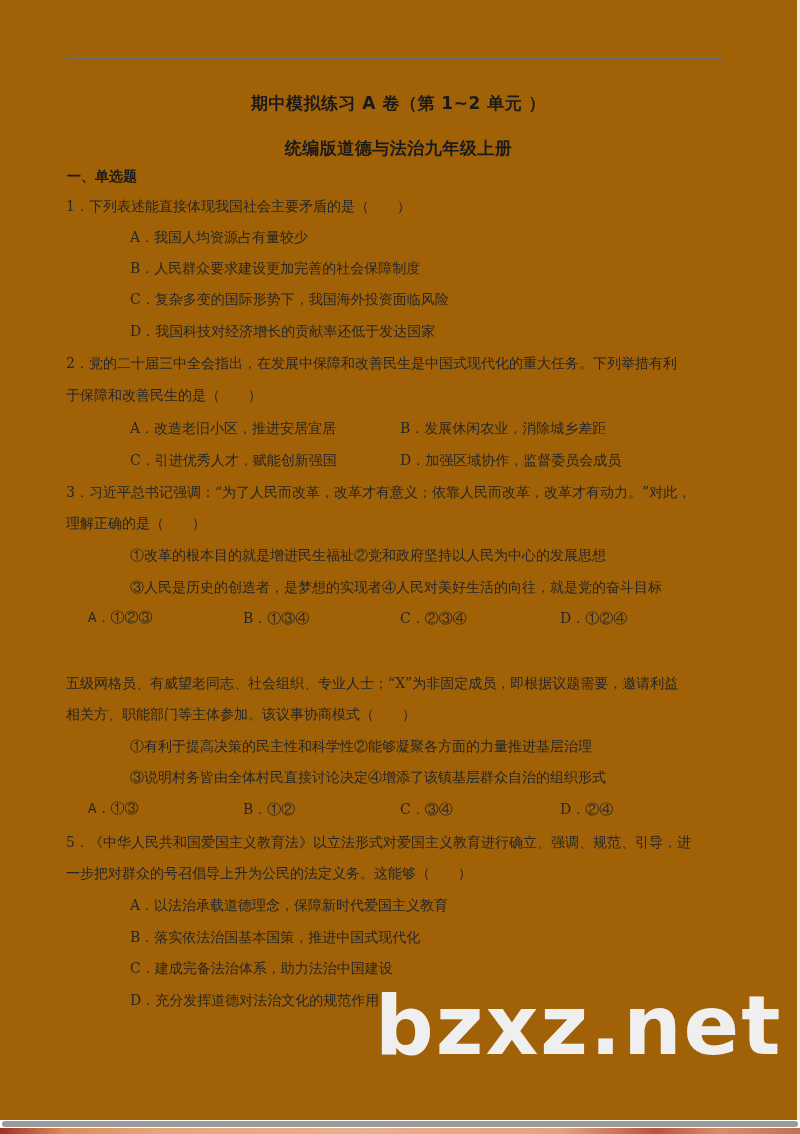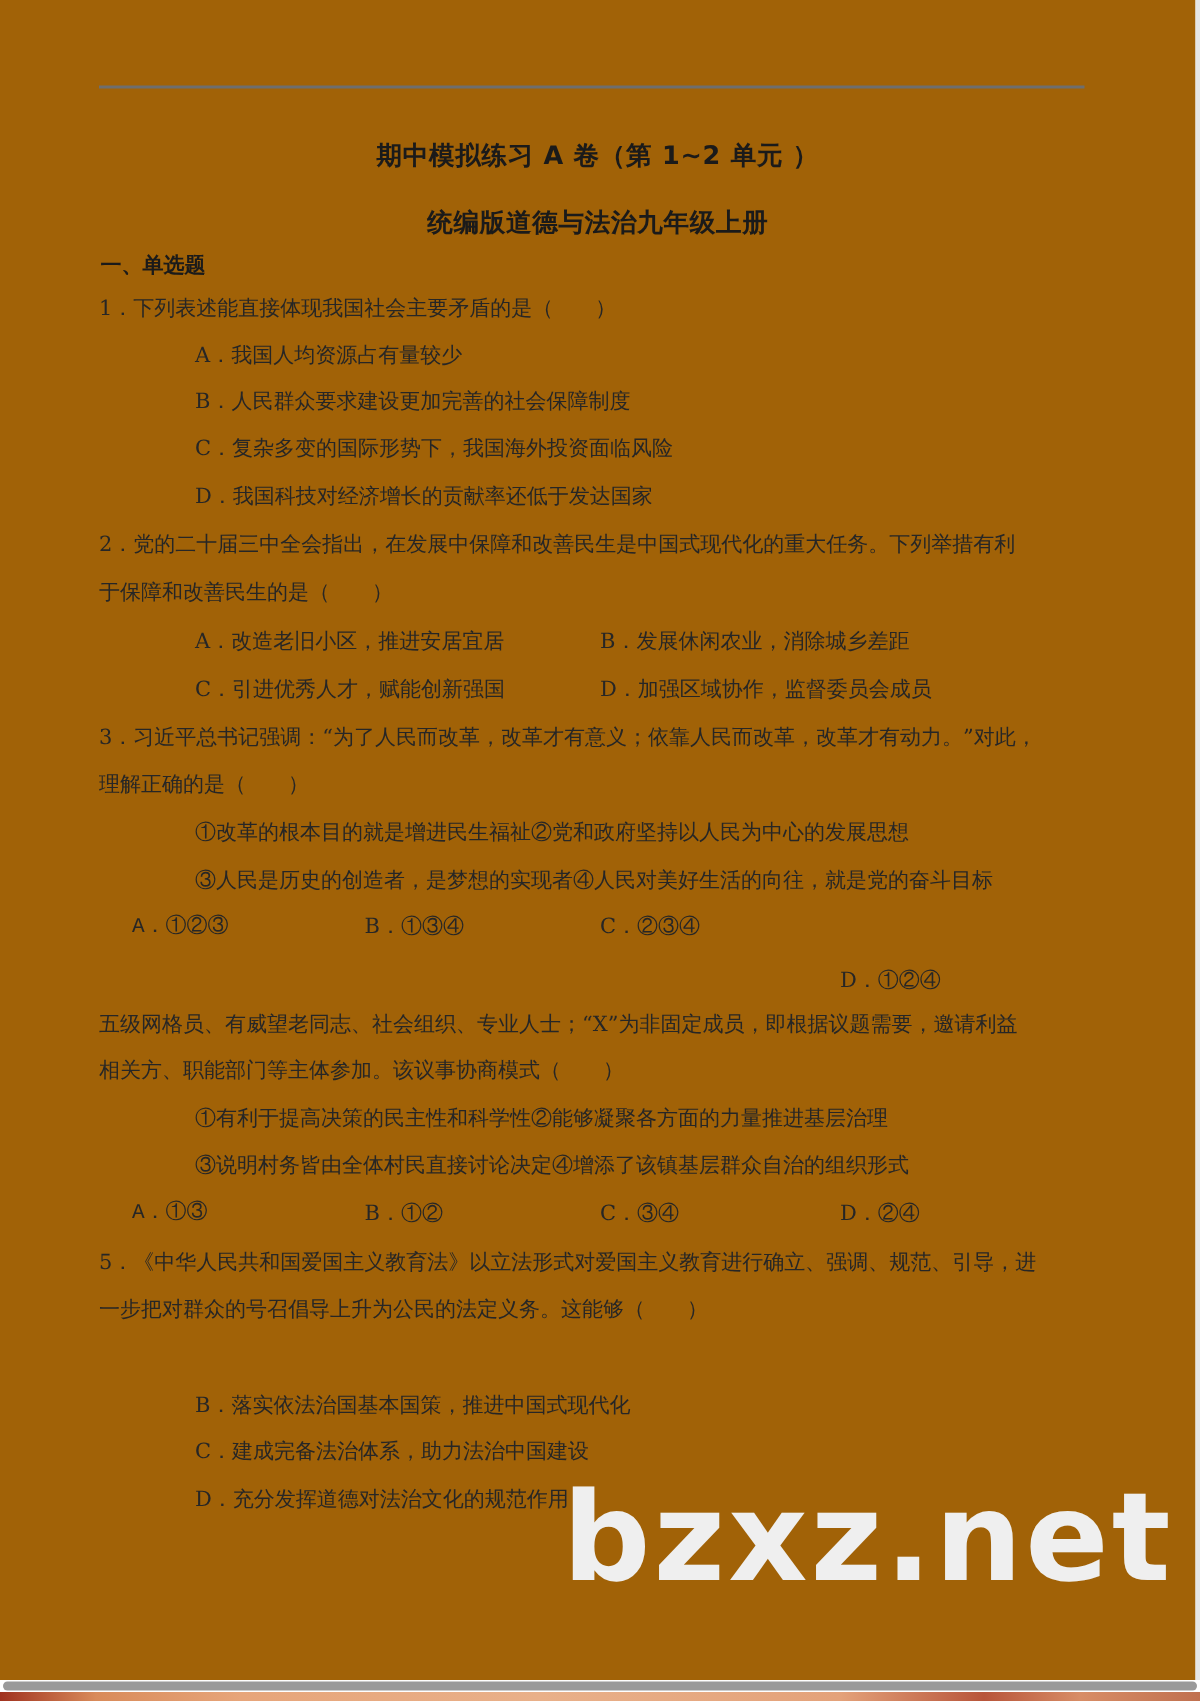--- a/index.html
+++ b/index.html
@@ -137,33 +137,34 @@
   <div class="line opt" style="top:450px">C．引进优秀人才，赋能创新强国</div>
   <div class="line col2" style="top:450px">D．加强区域协作，监督委员会成员</div>
 
   <div class="line stem" style="top:482px">3．习近平总书记强调：“为了人民而改革，改革才有意义；依靠人民而改革，改革才有动力。”对此，</div>
   <div class="line stem" style="top:513px">理解正确的是（　　）</div>
   <div class="line opt" style="top:545px">①改革的根本目的就是增进民生福祉②党和政府坚持以人民为中心的发展思想</div>
   <div class="line opt" style="top:577px">③人民是历史的创造者，是梦想的实现者④人民对美好生活的向往，就是党的奋斗目标</div>
   <div class="line c4-a" style="top:608px">A．①②③</div>
   <div class="line c4-b" style="top:608px">B．①③④</div>
   <div class="line c4-c" style="top:608px">C．②③④</div>
-  <div class="line c4-d" style="top:644px">D．①②④</div>
+  <div class="line c4-d" style="top:608px">D．①②④</div>
 
   <div class="line stem" style="top:673px">五级网格员、有威望老同志、社会组织、专业人士；“X”为非固定成员，即根据议题需要，邀请利益</div>
   <div class="line stem" style="top:704px">相关方、职能部门等主体参加。该议事协商模式（　　）</div>
   <div class="line opt" style="top:736px">①有利于提高决策的民主性和科学性②能够凝聚各方面的力量推进基层治理</div>
   <div class="line opt" style="top:767px">③说明村务皆由全体村民直接讨论决定④增添了该镇基层群众自治的组织形式</div>
   <div class="line c4-a" style="top:799px">A．①③</div>
   <div class="line c4-b" style="top:799px">B．①②</div>
   <div class="line c4-c" style="top:799px">C．③④</div>
   <div class="line c4-d" style="top:799px">D．②④</div>
 
   <div class="line stem" style="top:832px">5．《中华人民共和国爱国主义教育法》以立法形式对爱国主义教育进行确立、强调、规范、引导，进</div>
   <div class="line stem" style="top:863px">一步把对群众的号召倡导上升为公民的法定义务。这能够（　　）</div>
+  <div class="line opt" style="top:895px">A．以法治承载道德理念，保障新时代爱国主义教育</div>
   <div class="line opt" style="top:927px">B．落实依法治国基本国策，推进中国式现代化</div>
   <div class="line opt" style="top:958px">C．建成完备法治体系，助力法治中国建设</div>
   <div class="line opt" style="top:990px">D．充分发挥道德对法治文化的规范作用</div>
 
   <div class="watermark">bzxz.net</div>
 </div>
 
 <div class="vscroll-edge"></div>
 
 <div class="hscrollbar-track"></div>

